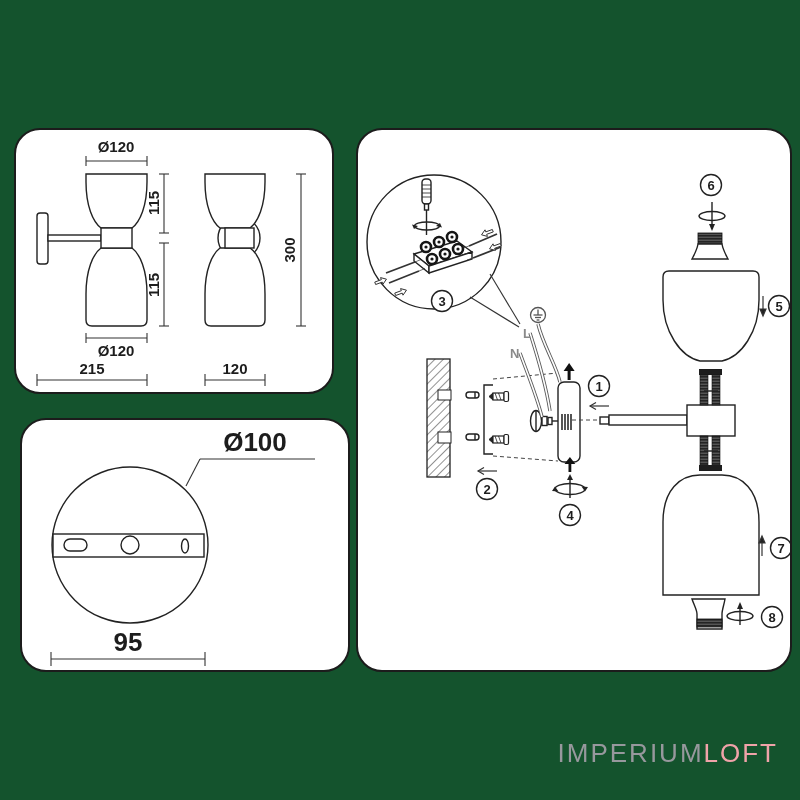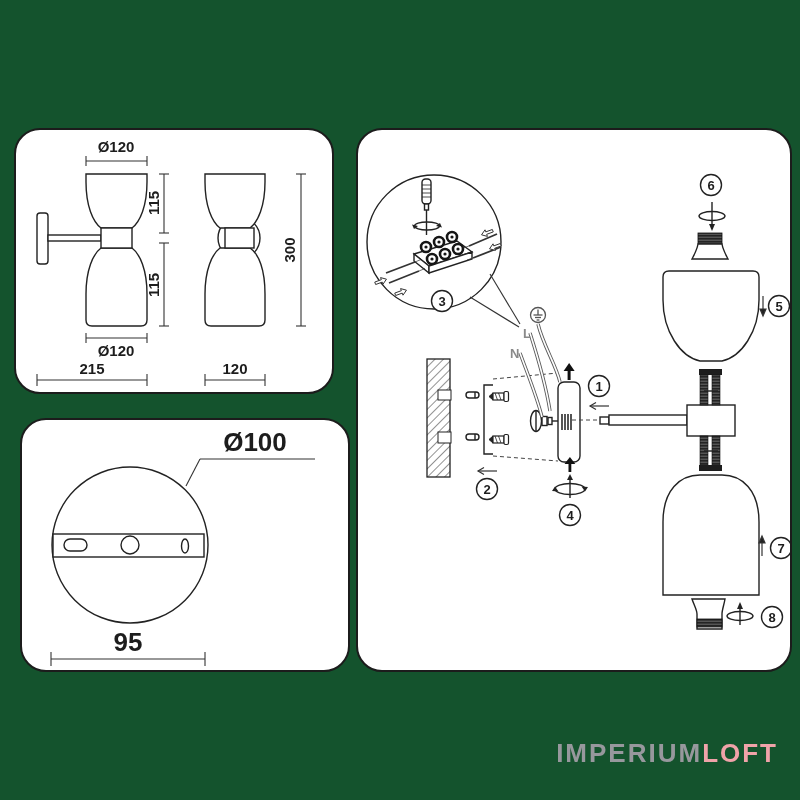--- a/index.html
+++ b/index.html
@@ -16,21 +16,21 @@
   .dimln{stroke:#333;stroke-width:1.1;fill:none;}
   .dash{stroke:#444;stroke-width:1;fill:none;stroke-dasharray:4 3;}
   .wire{stroke:#5a5a5a;stroke-width:3.4;fill:none;}
   .wirecore{stroke:#fff;stroke-width:1.6;fill:none;}
   text{font-family:"Liberation Sans",sans-serif;fill:#1d1d1d;}
   .dim1{font-size:15px;font-weight:700;}
   .dim2{font-size:26px;font-weight:700;}
   .step{font-size:13px;font-weight:700;}
   .wlabel{font-size:13px;font-weight:700;fill:#8a8a8a;}
   #logo{position:absolute;top:738px;right:22px;font-size:26px;letter-spacing:2px;
-        font-weight:700;color:#97989d;white-space:nowrap;}
+        font-weight:400;color:#97989d;white-space:nowrap;}
   #logo .loft{color:#f0a3a9;}
 </style>
 </head>
 <body>
 
 <div id="page">
 
   <div class="panel" id="panel-front">
     <svg width="316" height="262" viewBox="0 0 316 262">
 

